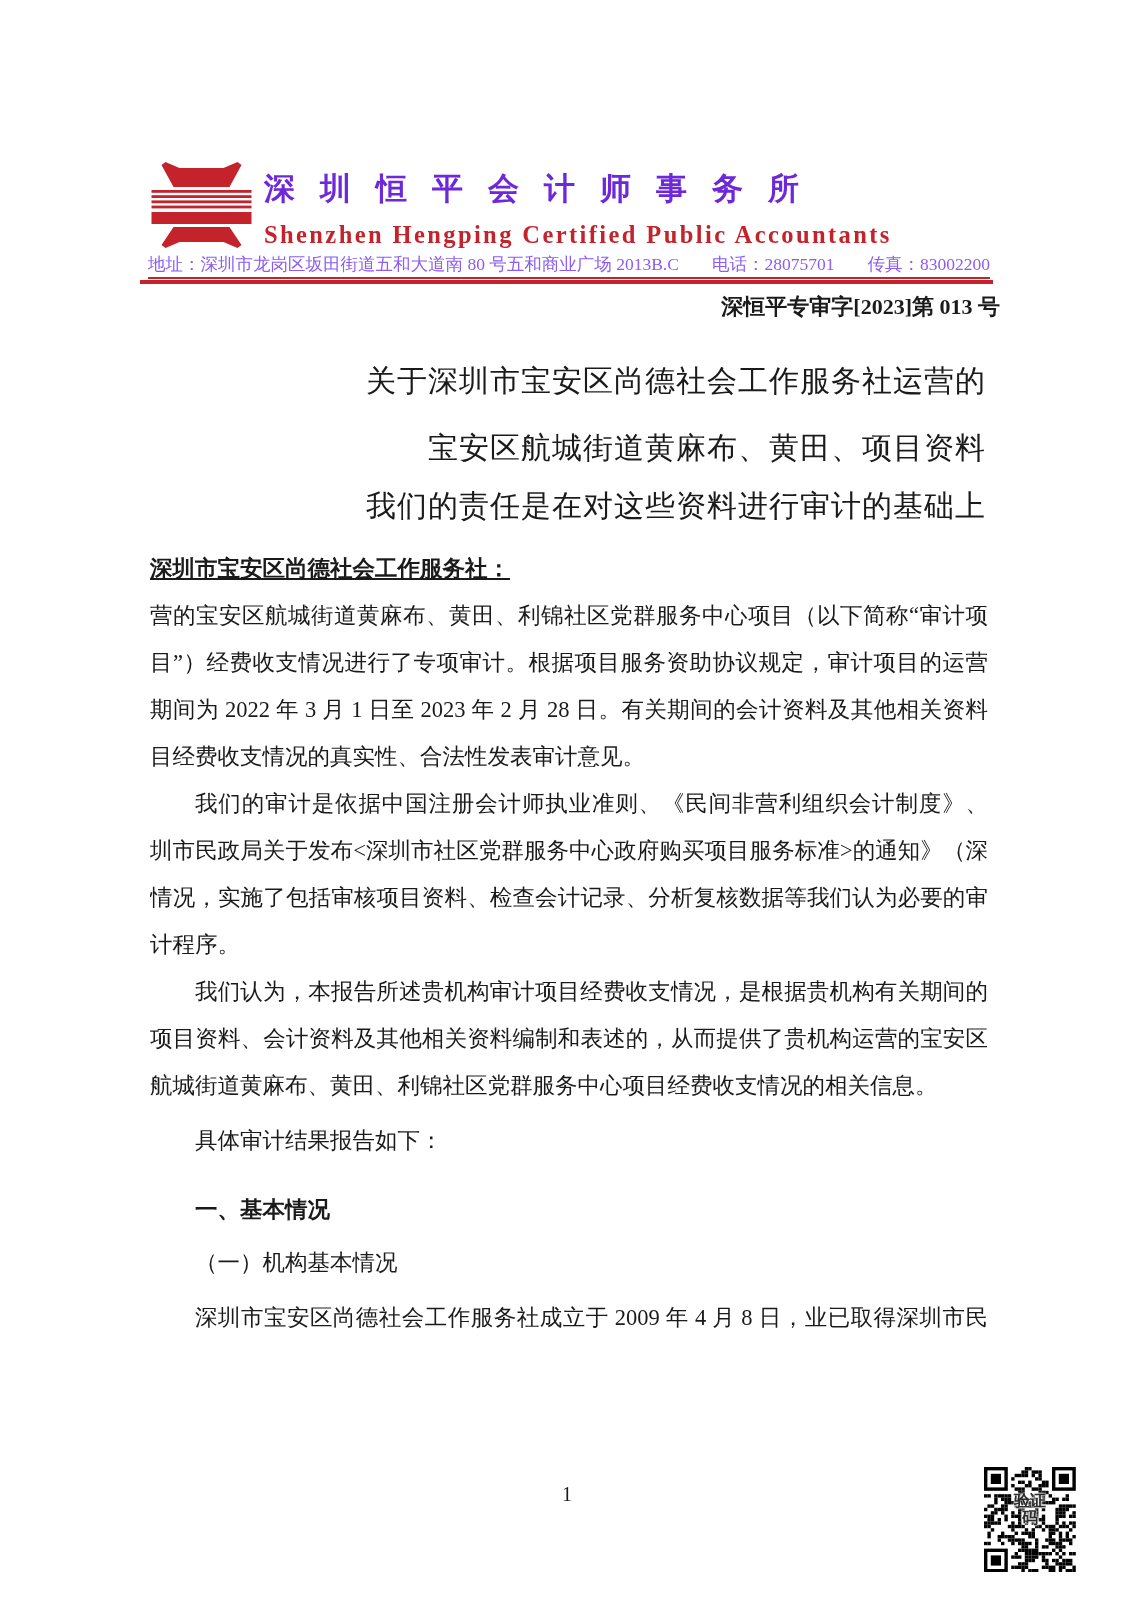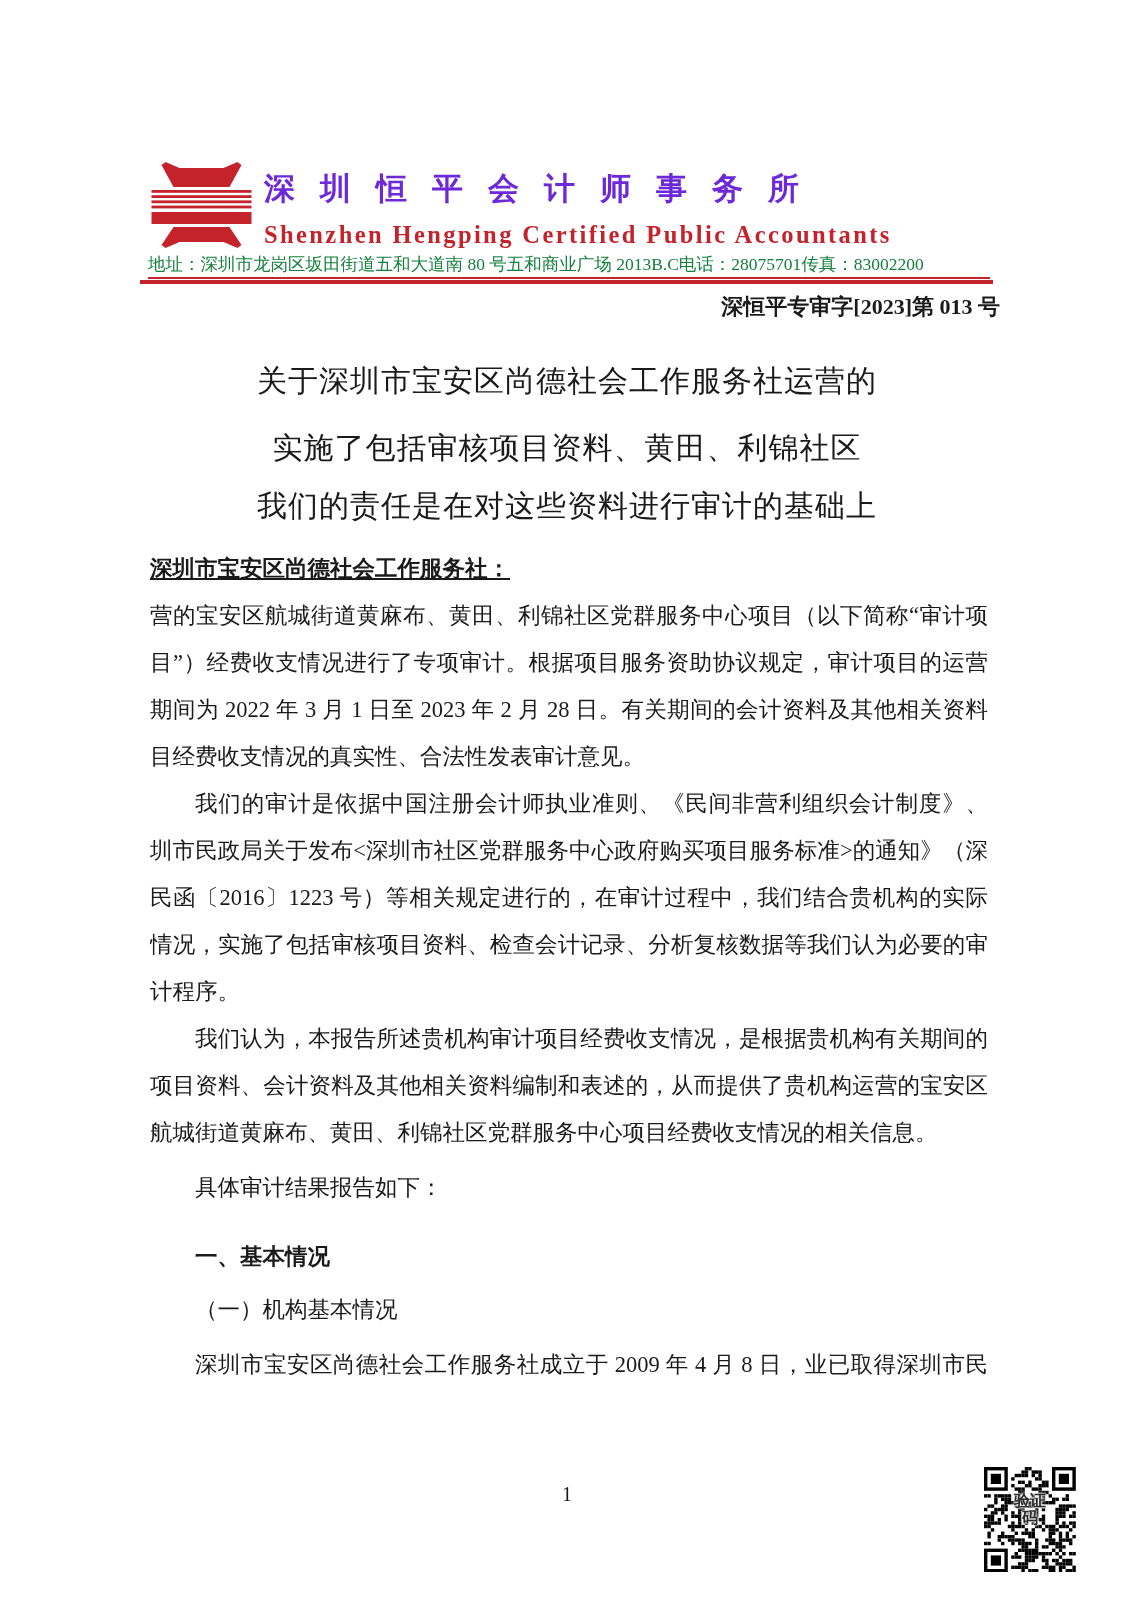--- a/index.html
+++ b/index.html
@@ -10,30 +10,30 @@
   .page { position:absolute; left:0; top:0; width:1131px; height:1600px; background:#fff; overflow:hidden; }
 
   
   .logo { position:absolute; left:151px; top:162px; width:101px; height:86px; }
   .brandblock { position:absolute; left:264px; top:158px; width:700px; }
   .company-cn { font-size:31px; font-weight:bold; color:#6d28d9; letter-spacing:25px;
                 white-space:nowrap; line-height:62px; }
   .company-en { font-size:24.5px; font-weight:bold; color:#c4232b; letter-spacing:2.4px;
                 white-space:nowrap; line-height:28px; margin-top:1px; }
   .addr-row { position:absolute; left:148px; top:252px; width:842px; display:flex;
-              color:#15803d; font-size:17.5px; line-height:24px;
+              justify-content:space-between; color:#8b5cf6; font-size:17.5px; line-height:24px;
               border-bottom:2px solid #c4232b; padding-bottom:1px; white-space:nowrap; }
   .rule-thick { position:absolute; left:140px; top:280px; width:853px; height:4px; background:#c4232b; }
 
   
   .doc-number { position:absolute; left:148px; top:292px; width:852px; text-align:right;
                 font-size:22px; font-weight:bold; line-height:30px; }
 
   
-  .title-line { position:absolute; left:148px; width:838px; text-align:center;
+  .title-line { position:absolute; left:148px; width:838px; text-align:right;
                 font-size:30px; line-height:34px; letter-spacing:1px; }
   .t1 { top:364px; } .t2 { top:431px; } .t3 { top:489px; }
 
   
   .body-flow { position:absolute; left:150px; top:545px; width:838px; font-size:22.5px; }
   .ln { height:47px; line-height:47px; overflow:hidden;
         text-align:justify; text-align-last:justify; }
   .ln-last { text-align:left; text-align-last:left; }
   .indent { text-indent:2em; }
   .salutation { font-weight:bold;text-decoration:underline; }
@@ -78,37 +78,36 @@
   <div class="addr-row">
     <span>地址：深圳市龙岗区坂田街道五和大道南 80 号五和商业广场 2013B.C</span>
     <span>电话：28075701</span>
     <span>传真：83002200</span>
   </div>
   <div class="rule-thick"></div>
 
   <div class="doc-number">深恒平专审字[2023]第 013 号</div>
 
   <div class="title-line t1">关于深圳市宝安区尚德社会工作服务社运营的</div>
-  <div class="title-line t2">实施了包括审核项目资料、黄田、利锦社区</div>
+  <div class="title-line t2">宝安区航城街道黄麻布、黄田、项目资料</div>
   <div class="title-line t3">我们的责任是在对这些资料进行审计的基础上</div>
 
   <div class="body-flow">
     <div class="ln ln-last salutation">深圳市宝安区尚德社会工作服务社：</div>
 
     <div>
       <div class="ln">营的宝安区航城街道黄麻布、黄田、利锦社区党群服务中心项目（以下简称“审计项</div>
       <div class="ln">目”）经费收支情况进行了专项审计。根据项目服务资助协议规定，审计项目的运营</div>
       <div class="ln">期间为 2022 年 3 月 1 日至 2023 年 2 月 28 日。有关期间的会计资料及其他相关资料</div>
       <div class="ln ln-last">目经费收支情况的真实性、合法性发表审计意见。</div>
     </div>
 
     <div>
       <div class="ln indent">我们的审计是依据中国注册会计师执业准则、《民间非营利组织会计制度》、《深</div>
       <div class="ln">圳市民政局关于发布&lt;深圳市社区党群服务中心政府购买项目服务标准&gt;的通知》（深</div>
-      <div class="ln">民函〔2016〕1223 号）等相关规定进行的，在审计过程中，我们结合贵机构的实际</div>
       <div class="ln">情况，实施了包括审核项目资料、检查会计记录、分析复核数据等我们认为必要的审</div>
       <div class="ln ln-last">计程序。</div>
     </div>
 
     <div>
       <div class="ln indent">我们认为，本报告所述贵机构审计项目经费收支情况，是根据贵机构有关期间的</div>
       <div class="ln">项目资料、会计资料及其他相关资料编制和表述的，从而提供了贵机构运营的宝安区</div>
       <div class="ln ln-last">航城街道黄麻布、黄田、利锦社区党群服务中心项目经费收支情况的相关信息。</div>
     </div>
 

